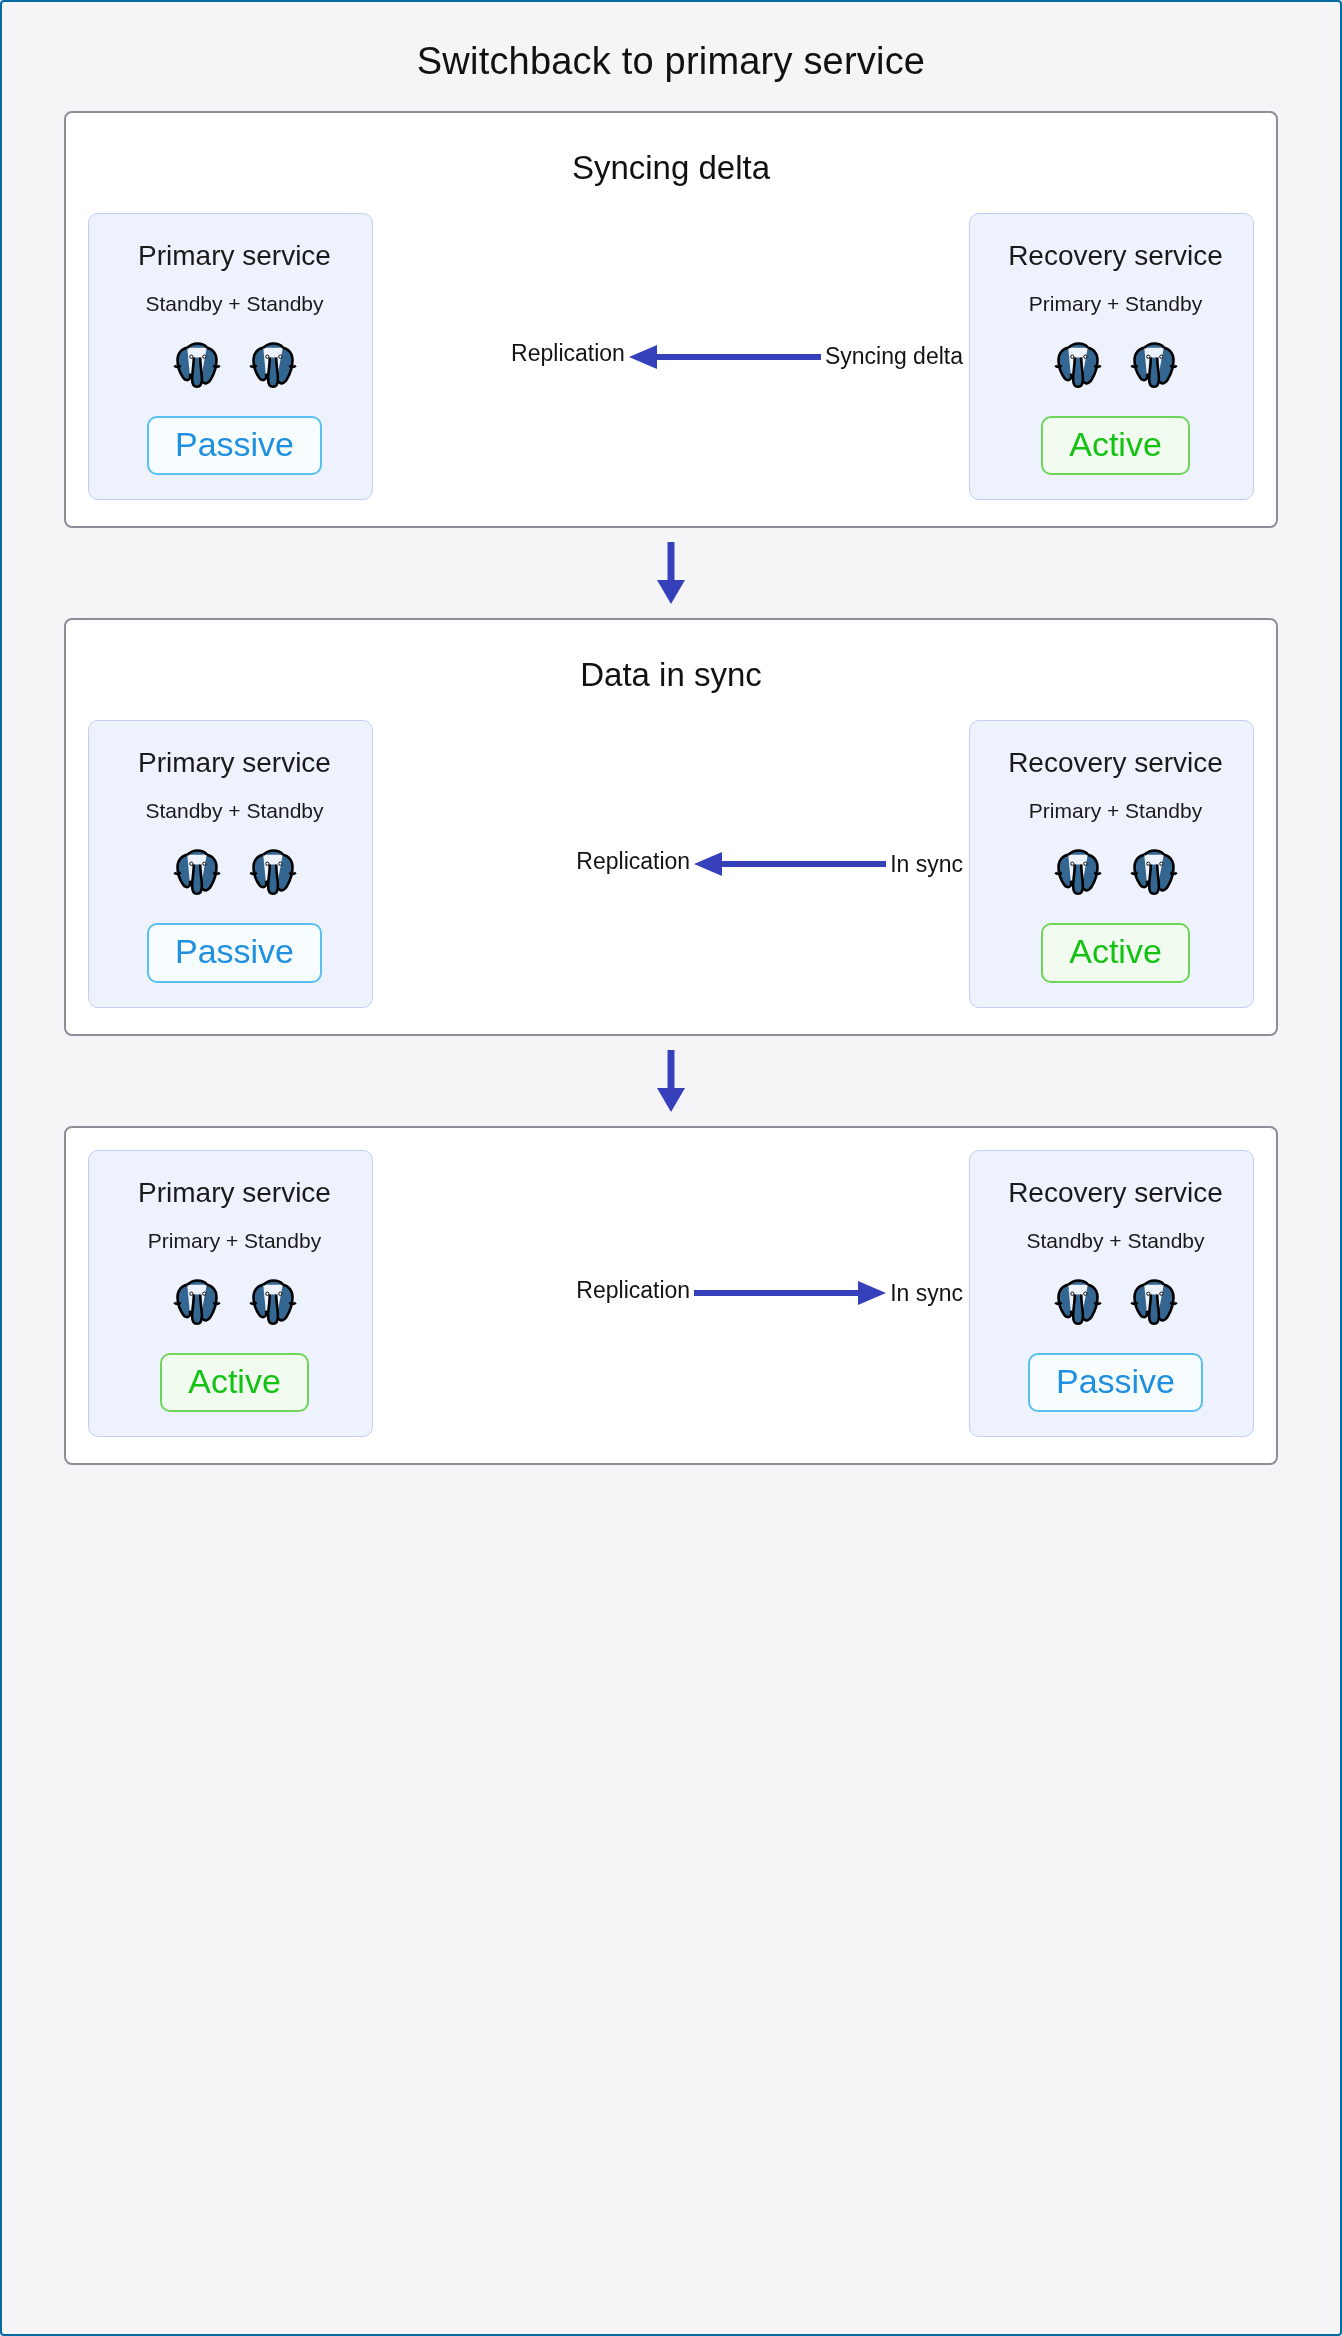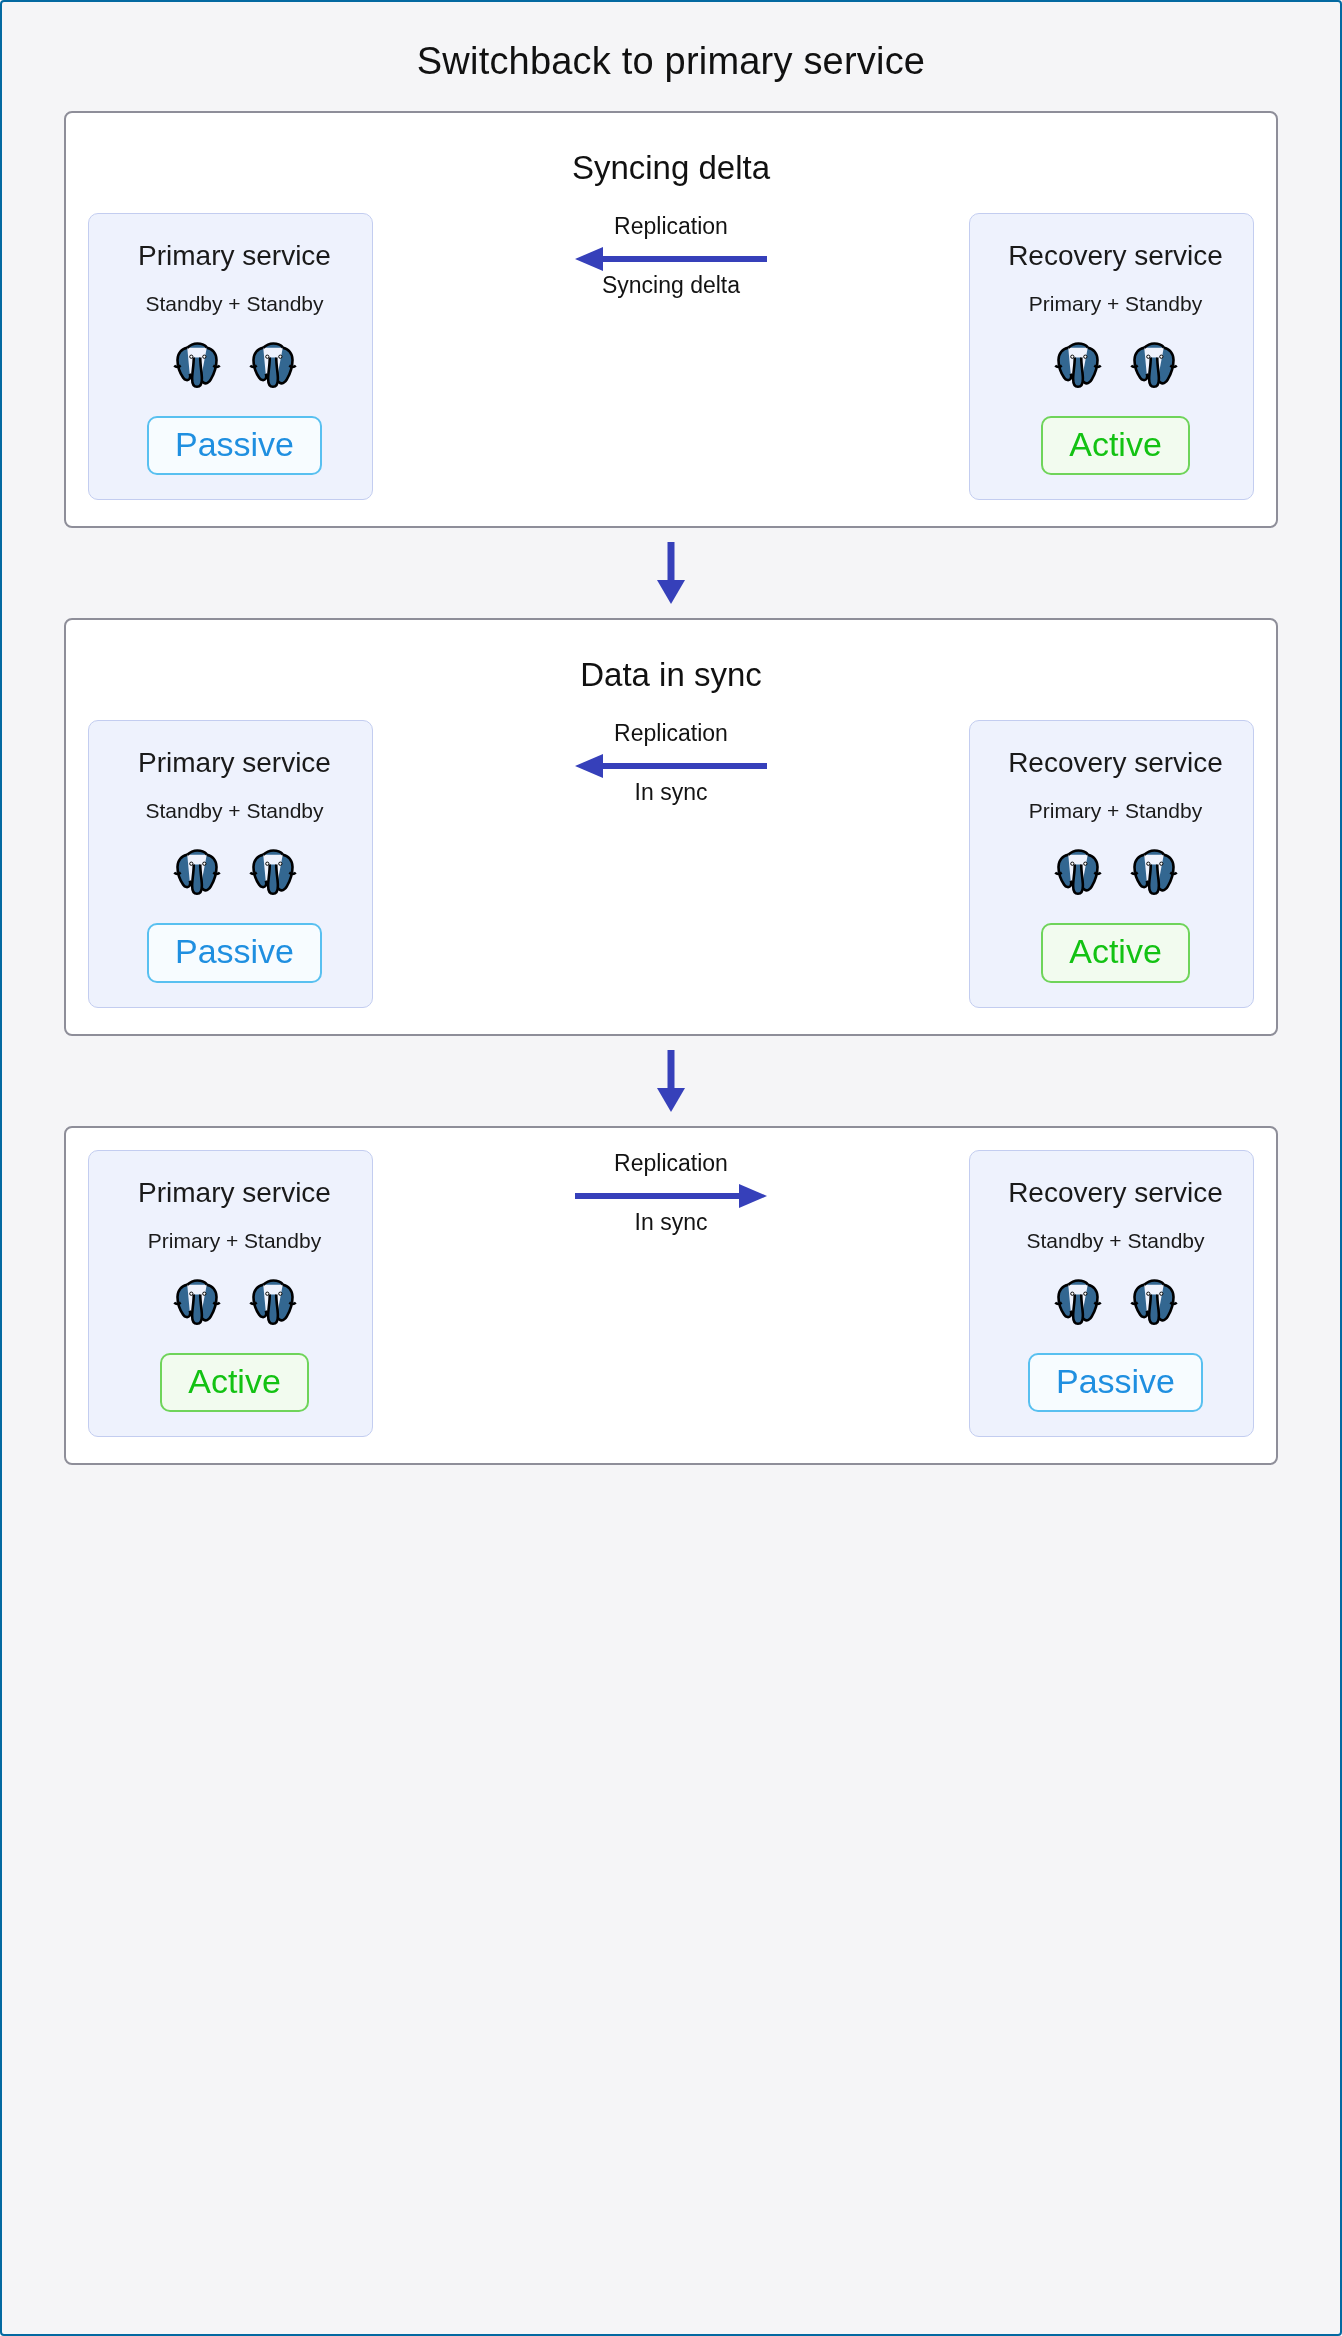--- a/index.html
+++ b/index.html
@@ -97,23 +97,23 @@
     line-height: 1.1;
   }
   .badge.active {
     border-color: #6fd45a;
     background: #f2fbef;
     color: #13c213;
   }
   .link-col {
     flex: 1;
     display: flex;
-    flex-direction: column;
+    flex-direction: row;
     align-items: center;
-    justify-content: flex-start;
+    justify-content: flex-end;
     padding: 0 6px;
   }
   .link-label {
     font-size: 23px;
     color: #131313;
     text-align: center;
     white-space: nowrap;
   }
   .link-label.top { margin-bottom: 6px; }
   .link-label.bottom { }

